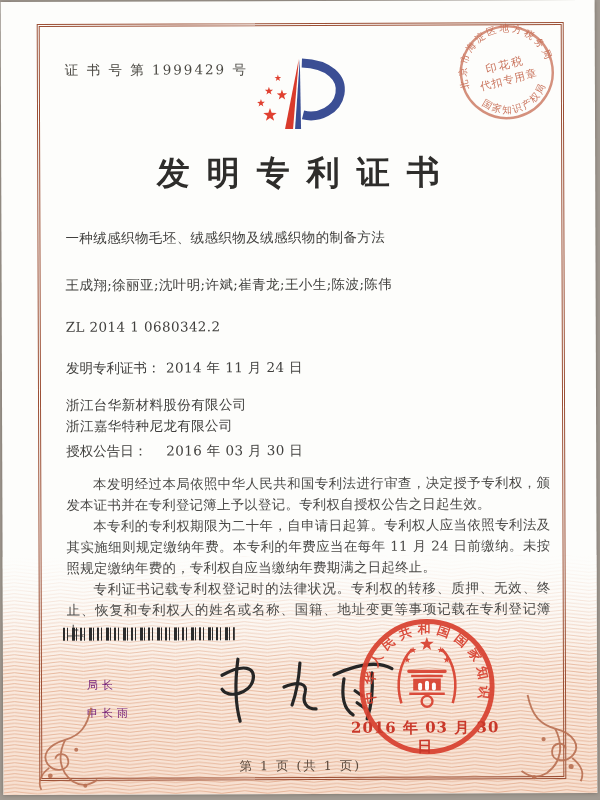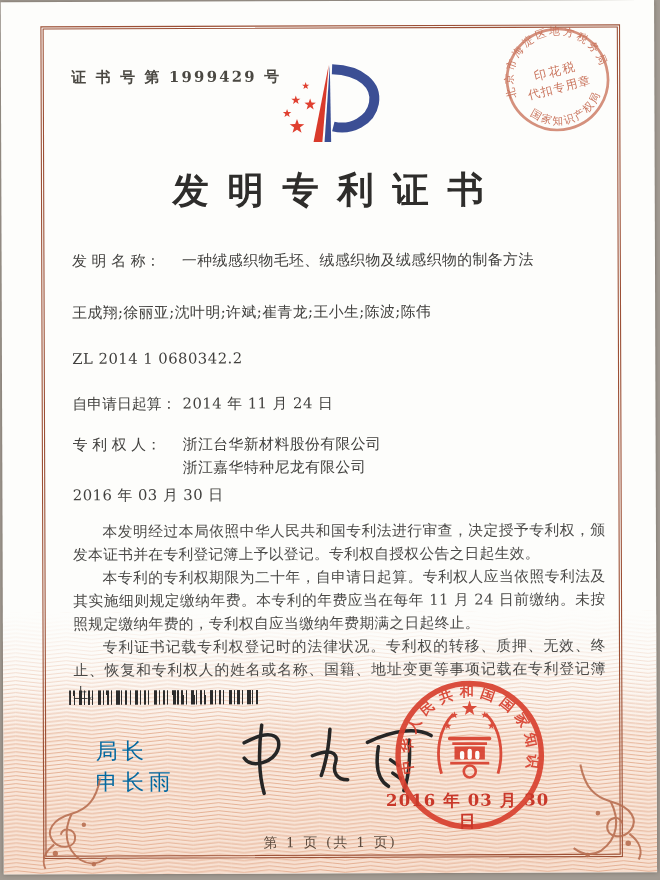--- a/index.html
+++ b/index.html
@@ -10,40 +10,40 @@
   .guilloche{position:absolute;left:0;right:0;bottom:0;height:238px;}
   .guilloche .tint{position:absolute;inset:0;
     background:linear-gradient(180deg,rgba(249,228,214,0) 0%,rgba(247,214,193,.45) 45%,rgba(243,204,180,.6) 100%);}
   .guilloche svg{position:absolute;inset:0;}
   .guilloche .fade{position:absolute;inset:0;
     background:linear-gradient(180deg,#fdfdfb 0%,rgba(253,253,251,.75) 14%,rgba(253,253,251,0) 48%);}
   
   .frame{position:absolute;left:36px;top:22px;width:527px;height:757px;
     border:3px double #9c5036;box-sizing:border-box;pointer-events:none;}
   
-  .cert-no{position:absolute;left:64px;top:60px;font-size:13.5px;letter-spacing:2px;color:#4a4842;font-weight:bold;}
+  .cert-no{position:absolute;left:64px;top:60px;font-size:13.5px;letter-spacing:2px;color:#4a4842;}
   .logo{position:absolute;left:246px;top:50px;}
   .stamp{position:absolute;left:450px;top:16px;transform:rotate(-14deg);opacity:.85;}
   .title{position:absolute;left:0;right:0;top:150px;text-align:center;font-size:33px;font-weight:600;
     letter-spacing:17px;text-indent:17px;color:#2e2d2b;}
   
   .fields{position:absolute;left:64px;right:46px;top:226px;font-size:13.5px;color:#41403e;}
   .row{display:flex;align-items:flex-start;line-height:21px;}
   .row .lbl{flex:none;width:100px;white-space:nowrap;}
   .row .val{flex:1;letter-spacing:.4px;}
   .r1{margin-bottom:26px}.r2{margin-bottom:21px}.r3{margin-bottom:20px}.r4{margin-bottom:16px}.r5{margin-bottom:4px}
   
   .bodytext{position:absolute;left:64px;right:46px;top:472px;font-size:13.4px;line-height:21px;
     color:#4b4a48;text-align:justify;letter-spacing:.3px;}
   .bodytext p{margin:0;text-indent:2em;}
   
   .barcode{position:absolute;left:60px;top:626px;width:172px;height:13px;
     background:repeating-linear-gradient(90deg,#2c2c2c 0 2px,transparent 2px 4px,#2c2c2c 4px 5px,
       transparent 5px 9px,#2c2c2c 9px 12px,transparent 12px 13.5px,#2c2c2c 13.5px 14.5px,transparent 14.5px 17px);}
-  .director{position:absolute;left:84px;top:670px;font-size:20px;color:#0369a1;line-height:28px;letter-spacing:4px;font-family:Liberation Mono, monospace;}
+  .director{position:absolute;left:84px;top:670px;font-size:11px;color:#701a75;line-height:28px;letter-spacing:4px;}
   .signature{position:absolute;left:205px;top:646px;}
   .seal{position:absolute;left:350px;top:612px;opacity:.92;}
   .seal-date{position:absolute;left:342px;top:718px;width:160px;text-align:center;color:#c9382a;
     font-size:15px;font-weight:bold;letter-spacing:1px;}
   .pagenum{position:absolute;left:0;right:0;top:757px;text-align:center;font-size:12.5px;color:#5c4b3e;letter-spacing:2px;}
   .flourish{position:absolute;}
   .fl-left{left:26px;top:704px;}
   .fl-right{left:514px;top:690px;transform:scaleX(-1);}
 </style>
 </head>
@@ -98,41 +98,40 @@
     <text x="55" y="66" font-size="10.5" fill="#c05c41" text-anchor="middle" letter-spacing="1">代扣专用章</text>
     <text font-size="9.5" fill="#c05c41" letter-spacing="1.5" style="font-family:'DejaVu Serif',serif">
       <textPath href="#taxBot" startOffset="2">国家知识产权局</textPath>
     </text>
   </svg>
 
   <div class="title">发明专利证书</div>
 
   <div class="fields">
     <div class="row r1">
-      <span class="lbl">发 明 名 称：</span>
       <span class="val">一种绒感织物毛坯、绒感织物及绒感织物的制备方法</span>
     </div>
     <div class="row r2">
       <span class="val">王成翔;徐丽亚;沈叶明;许斌;崔青龙;王小生;陈波;陈伟</span>
     </div>
     <div class="row r3">
       <span class="val">ZL 2014 1 0680342.2</span>
     </div>
     <div class="row r4">
-      <span class="lbl">自申请日起算：</span>
+      <span class="lbl">发明专利证书：</span>
       <span class="val">2014 年 11 月 24 日</span>
     </div>
     <div class="row r5">
-      <span class="lbl">专 利 权 人：</span>
       <span class="val">
         <div>浙江台华新材料股份有限公司</div>
         <div>浙江嘉华特种尼龙有限公司</div>
       </span>
     </div>
     <div class="row r6">
+      <span class="lbl">授权公告日：</span>
       <span class="val">2016 年 03 月 30 日</span>
     </div>
   </div>
 
   <div class="bodytext">
     <p>本发明经过本局依照中华人民共和国专利法进行审查，决定授予专利权，颁发本证书并在专利登记簿上予以登记。专利权自授权公告之日起生效。</p>
     <p>本专利的专利权期限为二十年，自申请日起算。专利权人应当依照专利法及其实施细则规定缴纳年费。本专利的年费应当在每年 11 月 24 日前缴纳。未按照规定缴纳年费的，专利权自应当缴纳年费期满之日起终止。</p>
     <p>专利证书记载专利权登记时的法律状况。专利权的转移、质押、无效、终止、恢复和专利权人的姓名或名称、国籍、地址变更等事项记载在专利登记簿上。</p>
   </div>
 

